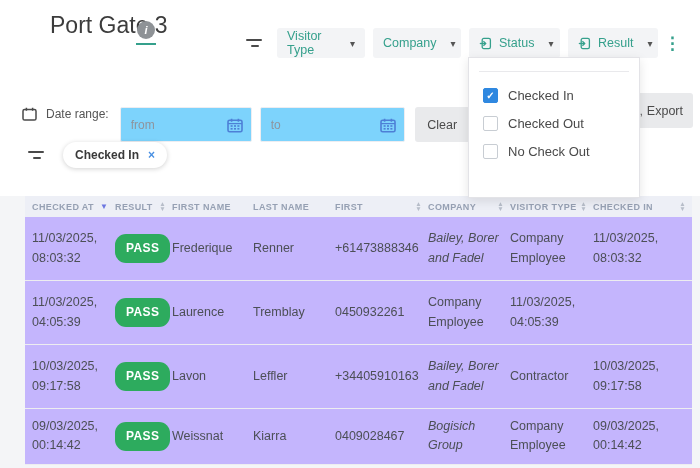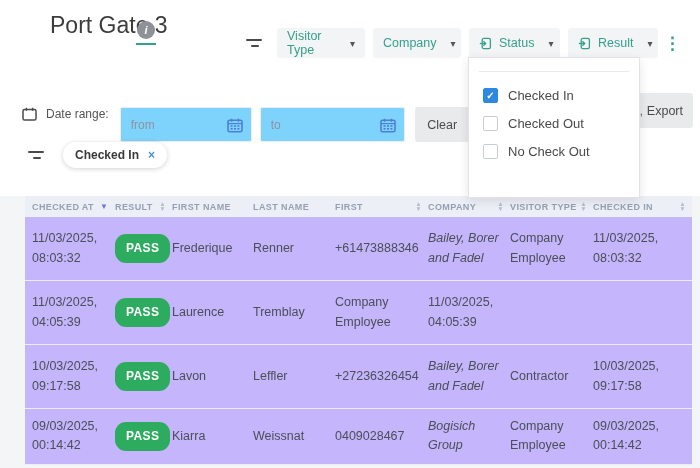--- a/index.html
+++ b/index.html
@@ -263,38 +263,39 @@
             <div class="td td-mobile">+61473888346</div>
             <div class="td td-company">Bailey, Borer and Fadel</div>
             <div class="td td-visitor-type">Company Employee</div>
             <div class="td td-checked-in">11/03/2025, 08:03:32</div>
           </div>
           <div class="trow grid-cols">
             <div class="td td-occurred-at">11/03/2025, 04:05:39</div>
             <div class="td td-result"><span class="pass-badge">PASS</span></div>
             <div class="td td-first-name">Laurence</div>
             <div class="td td-last-name">Tremblay</div>
+            <div class="td td-mobile">0450932261</div>
             <div class="td td-visitor-type">Company Employee</div>
             <div class="td td-checked-in">11/03/2025, 04:05:39</div>
           </div>
           <div class="trow grid-cols">
             <div class="td td-occurred-at">10/03/2025, 09:17:58</div>
             <div class="td td-result"><span class="pass-badge">PASS</span></div>
             <div class="td td-first-name">Lavon</div>
             <div class="td td-last-name">Leffler</div>
-            <div class="td td-mobile">+27236326454</div>
+            <div class="td td-mobile">+34405910163</div>
             <div class="td td-company">Bailey, Borer and Fadel</div>
             <div class="td td-visitor-type">Contractor</div>
             <div class="td td-checked-in">10/03/2025, 09:17:58</div>
           </div>
           <div class="trow grid-cols">
             <div class="td td-occurred-at">09/03/2025, 00:14:42</div>
             <div class="td td-result"><span class="pass-badge">PASS</span></div>
+            <div class="td td-last-name">Weissnat</div>
             <div class="td td-first-name">Kiarra</div>
-            <div class="td td-last-name">Weissnat</div>
             <div class="td td-mobile">0409028467</div>
             <div class="td td-company">Bogisich Group</div>
             <div class="td td-visitor-type">Company Employee</div>
             <div class="td td-checked-in">09/03/2025, 00:14:42</div>
           </div>
         </div>
     </div>
   </div>
 
   <div class="dropdown-panel">

